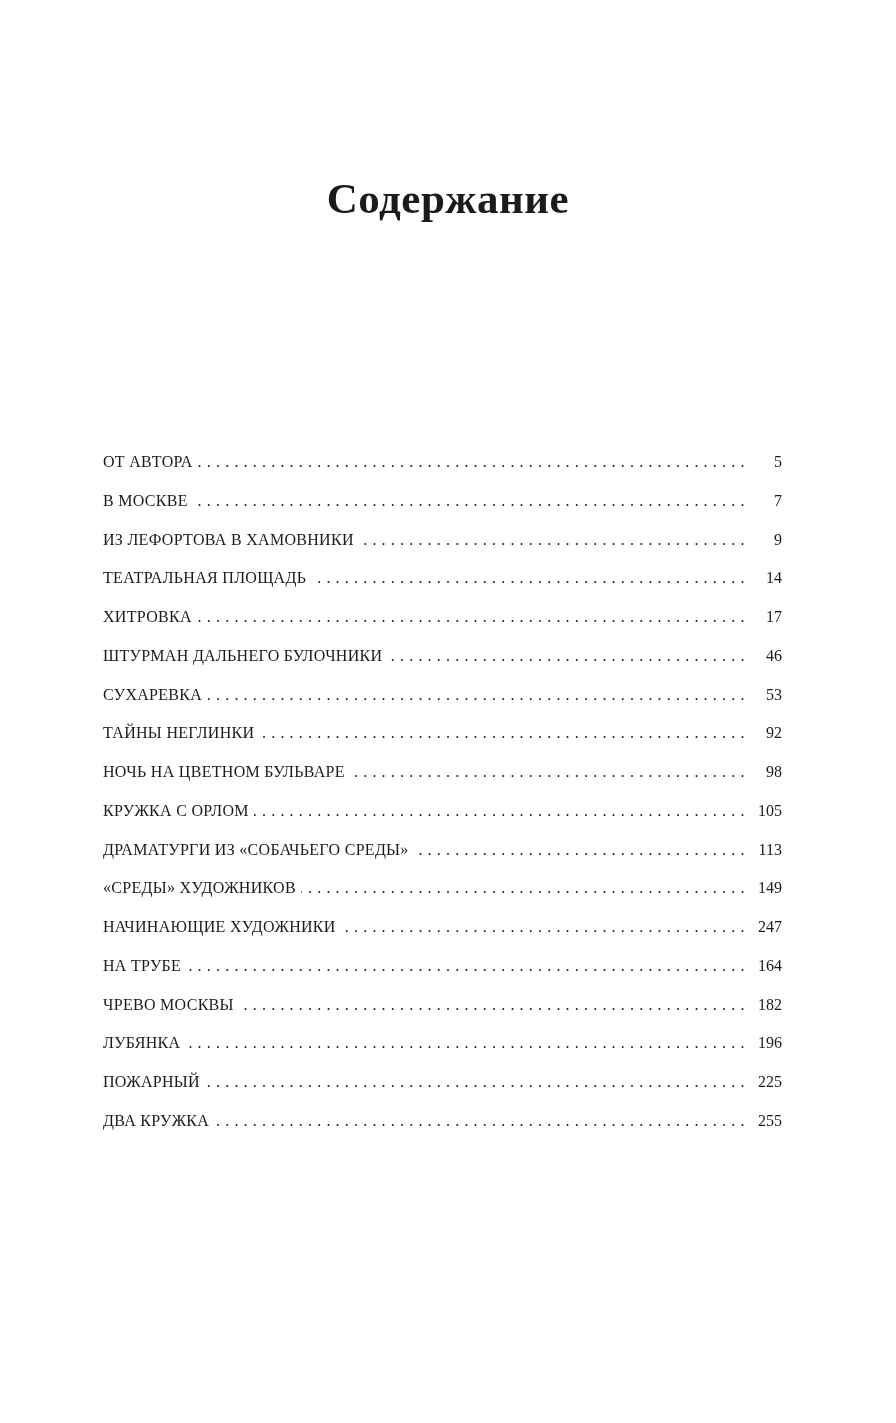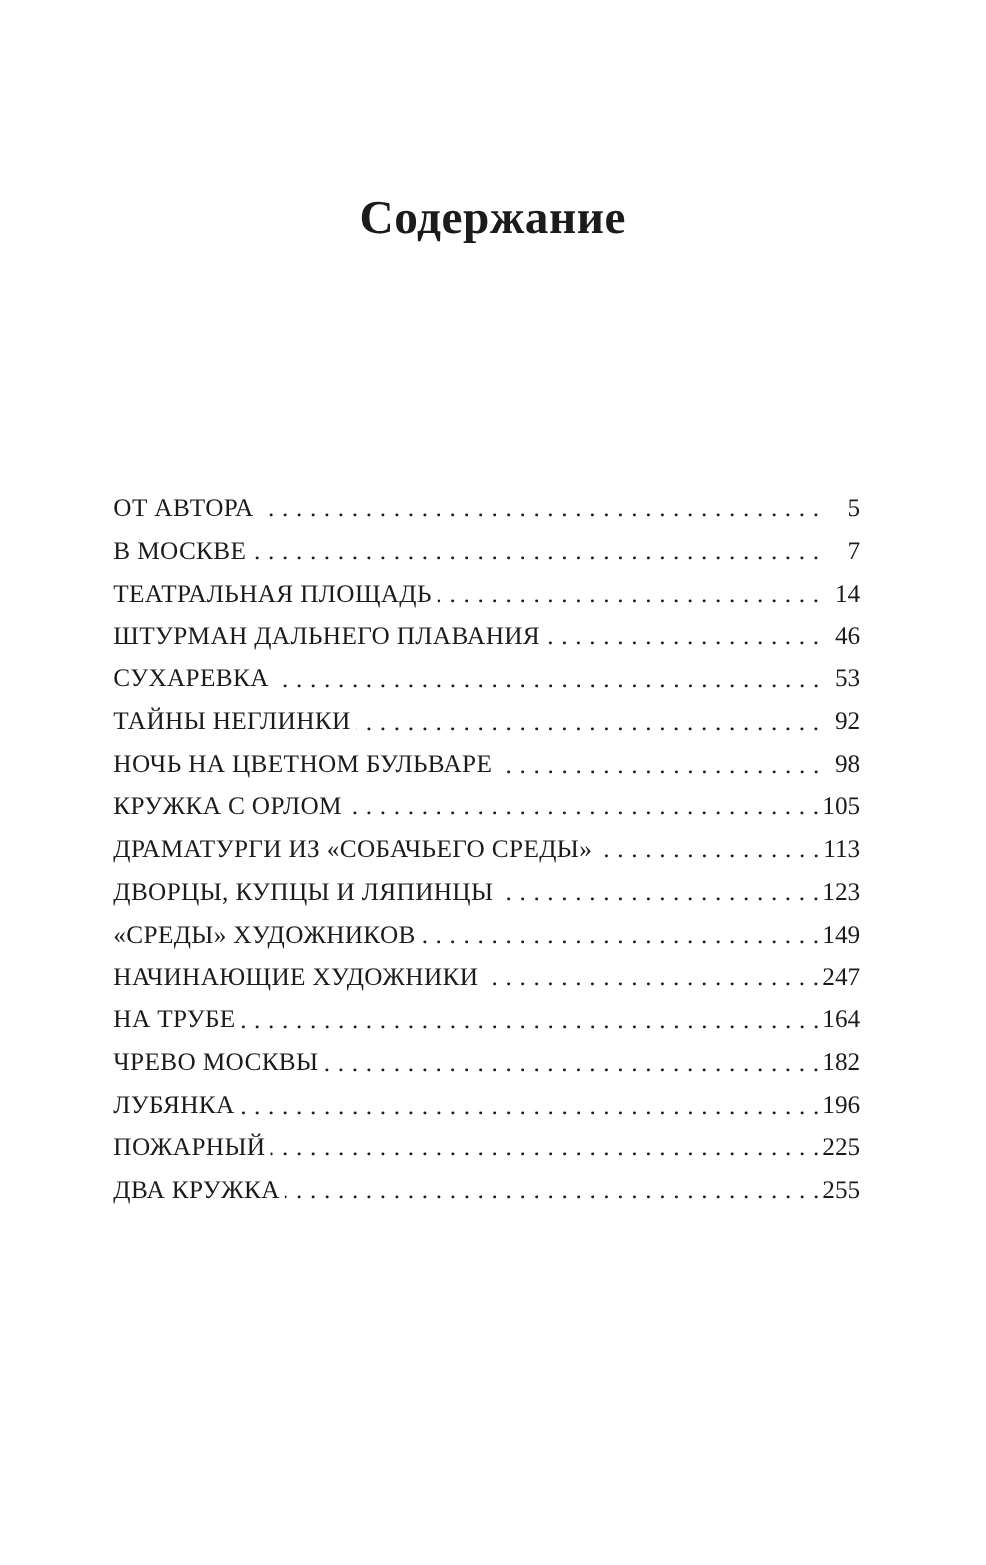--- a/index.html
+++ b/index.html
@@ -26,21 +26,21 @@
     position: absolute;
     top: 443px;
     left: 103px;
     right: 114px;
   }
   .toc-row {
     display: flex;
     align-items: baseline;
     height: 38.75px;
     line-height: 38.75px;
-    font-size: 23px;
+    font-size: 16px;
   }
   .toc-title { white-space: nowrap; letter-spacing: 0.3px; }
   .leader {
     flex: 1 1 auto;
     overflow: hidden;
     white-space: nowrap;
     direction: rtl;          
     letter-spacing: 0.6px;
     margin-left: 5px;
     min-width: 10px;
@@ -64,26 +64,36 @@
         <span class="toc-title">ОТ АВТОРА</span>
         <span class="leader"></span>
         <span class="toc-page">5</span>
       </div>
       <div class="toc-row">
         <span class="toc-title">В МОСКВЕ</span>
         <span class="leader"></span>
         <span class="toc-page">7</span>
       </div>
       <div class="toc-row">
+        <span class="toc-title">ИЗ ЛЕФОРТОВА В ХАМОВНИКИ</span>
+        <span class="leader"></span>
+        <span class="toc-page">9</span>
+      </div>
+      <div class="toc-row">
         <span class="toc-title">ТЕАТРАЛЬНАЯ ПЛОЩАДЬ</span>
         <span class="leader"></span>
         <span class="toc-page">14</span>
       </div>
       <div class="toc-row">
-        <span class="toc-title">ШТУРМАН ДАЛЬНЕГО ПЛАВАНИЯ</span>
+        <span class="toc-title">ХИТРОВКА</span>
+        <span class="leader"></span>
+        <span class="toc-page">17</span>
+      </div>
+      <div class="toc-row">
+        <span class="toc-title">ШТУРМАН ДАЛЬНЕГО БУЛОЧНИКИ</span>
         <span class="leader"></span>
         <span class="toc-page">46</span>
       </div>
       <div class="toc-row">
         <span class="toc-title">СУХАРЕВКА</span>
         <span class="leader"></span>
         <span class="toc-page">53</span>
       </div>
       <div class="toc-row">
         <span class="toc-title">ТАЙНЫ НЕГЛИНКИ</span>
@@ -97,25 +107,20 @@
       </div>
       <div class="toc-row">
         <span class="toc-title">КРУЖКА С ОРЛОМ</span>
         <span class="leader"></span>
         <span class="toc-page">105</span>
       </div>
       <div class="toc-row">
         <span class="toc-title">ДРАМАТУРГИ ИЗ «СОБАЧЬЕГО СРЕДЫ»</span>
         <span class="leader"></span>
         <span class="toc-page">113</span>
-      </div>
-      <div class="toc-row">
-        <span class="toc-title">ДВОРЦЫ, КУПЦЫ И ЛЯПИНЦЫ</span>
-        <span class="leader"></span>
-        <span class="toc-page">123</span>
       </div>
       <div class="toc-row">
         <span class="toc-title">«СРЕДЫ» ХУДОЖНИКОВ</span>
         <span class="leader"></span>
         <span class="toc-page">149</span>
       </div>
       <div class="toc-row">
         <span class="toc-title">НАЧИНАЮЩИЕ ХУДОЖНИКИ</span>
         <span class="leader"></span>
         <span class="toc-page">247</span>

